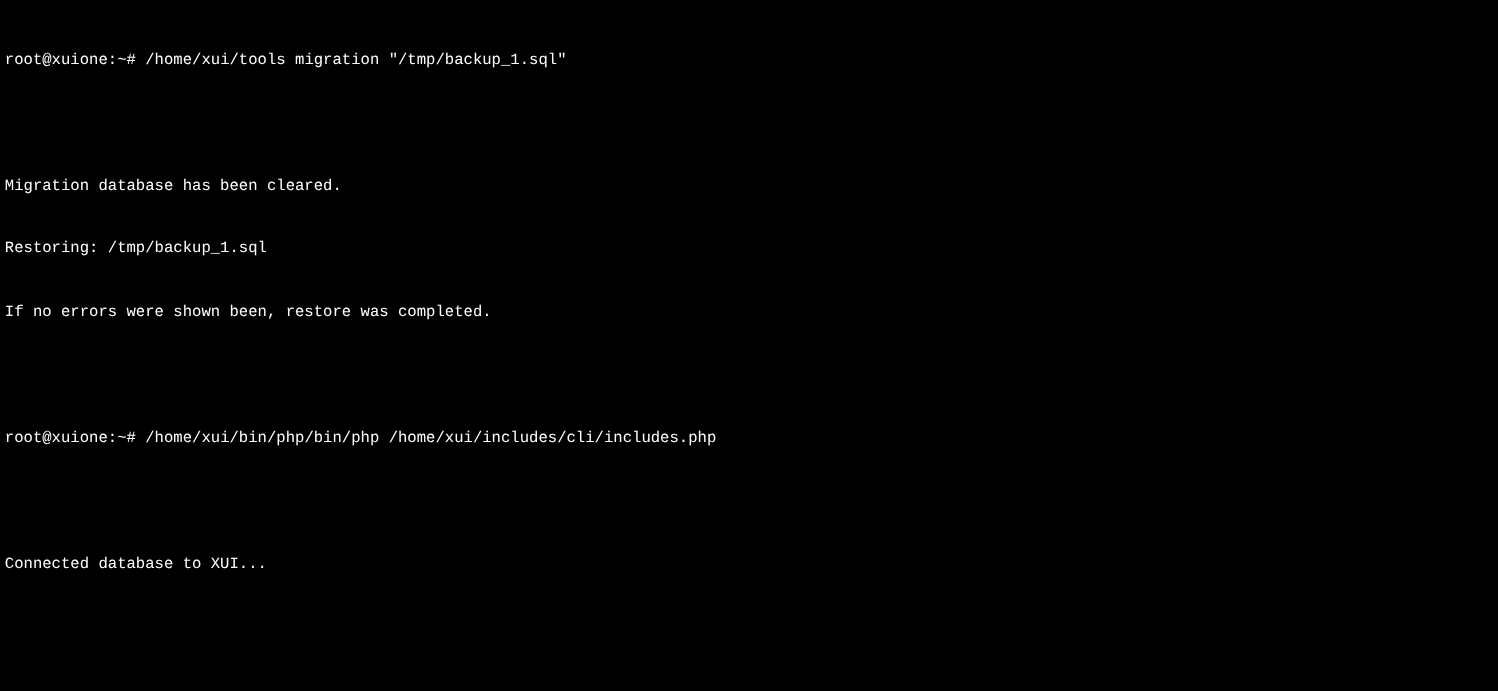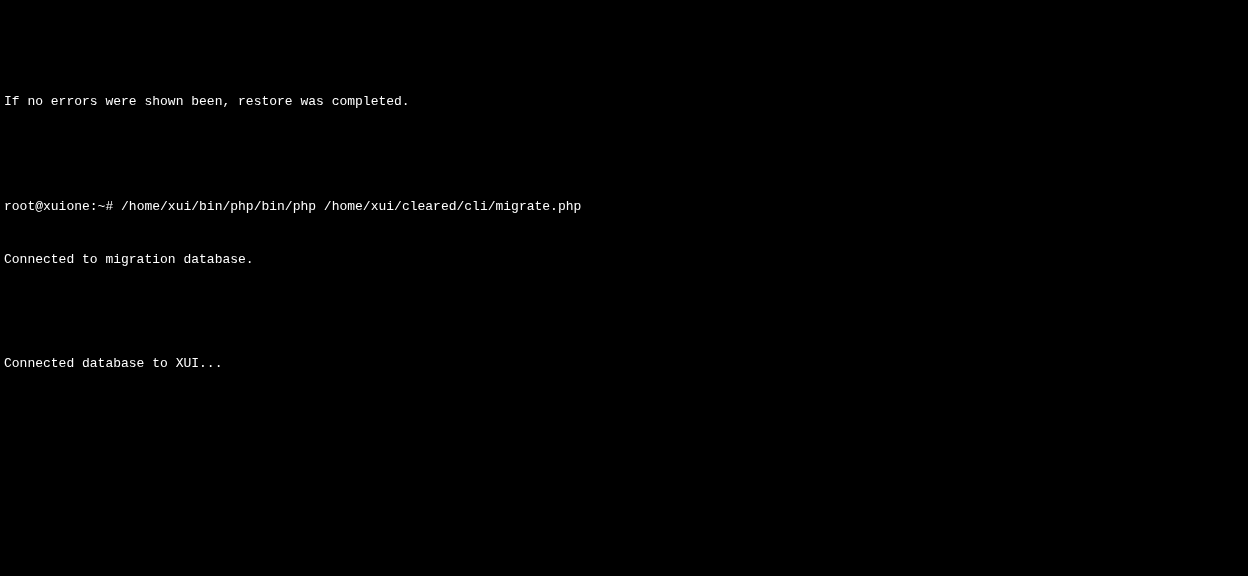--- a/index.html
+++ b/index.html
@@ -23,25 +23,27 @@
     }
     .line {
       display: block;
       min-height: 17px;
     }
   </style>
 </head>
 <body>
 
 <div class="terminal">
+  <span class="line"><span>root@xuione:~# </span><span>/home/xui/tools migration "/tmp/backup_1.sql"</span></span>
   <span class="line"></span>
+  <span class="line">Migration database has been cleared.</span>
+  <span class="line">Restoring: /tmp/backup_1.sql</span>
   <span class="line">If no errors were shown been, restore was completed.</span>
   <span class="line"></span>
-  <span class="line"><span>root@xuione:~# </span><span>/home/xui/bin/php/bin/php /home/xui/cleared/cli/migrate.php</span></span>
-  <span class="line">Connected to migration database.</span>
+  <span class="line"><span>root@xuione:~# </span><span>/home/xui/bin/php/bin/php /home/xui/includes/cli/includes.php</span></span>
   <span class="line"></span>
   <span class="line">Connected database to XUI...</span>
   <span class="line"></span>
   
   
   
   
   
   
   

